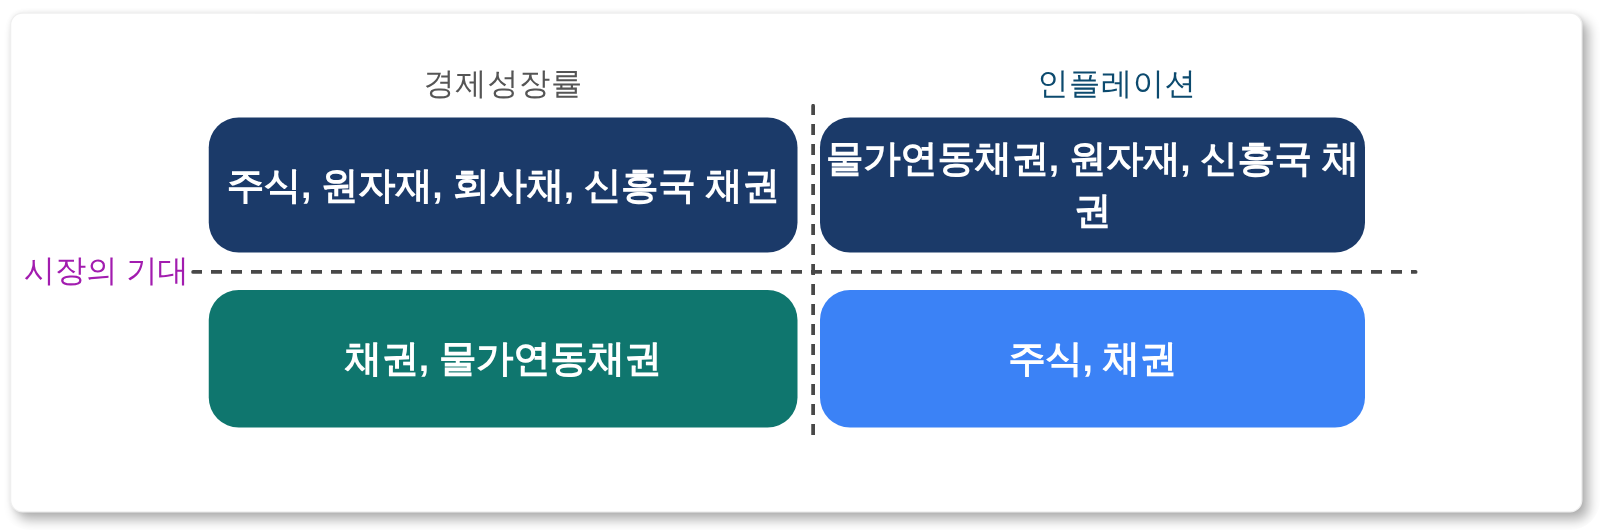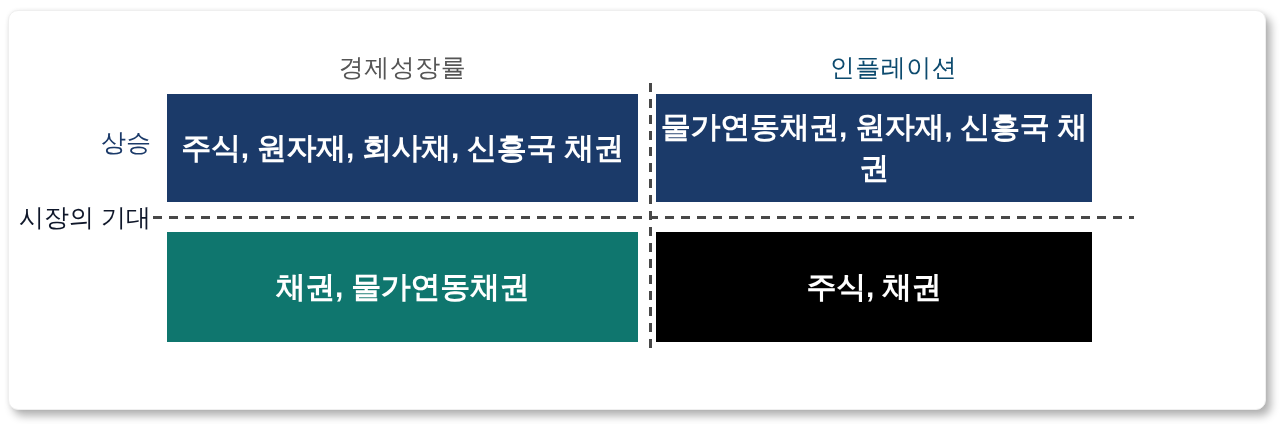--- a/index.html
+++ b/index.html
@@ -1,15 +1,15 @@
 <!DOCTYPE html>
 <html style="--dash-color: #484848;"><head>
 <meta charset="utf-8">
 <style>
-  * { margin: 0; padding: 0; box-sizing: border-box; }
+  * { margin: 0; padding: 0; box-sizing: border-box; border-radius: 24px; }
 
   html, body {
     width: 1280px;
     height: 424px;
     background: #ffffff;
     font-family: "Liberation Sans", "DejaVu Sans", sans-serif;
     overflow: hidden;
   }
 
   .stage {
@@ -92,29 +92,28 @@
 </style>
 </head>
 <body>
 
 <div class="stage">
   <div class="card">
 
     <div class="col-header left" style="color: rgb(85, 85, 85);">경제성장률</div>
     <div class="col-header right" style="color: #0c4a6e;">인플레이션</div>
 
-    <div class="side-label up" style="color: rgb(27, 58, 105);">상승</div>
-    <div class="side-label axis" style="color: #0f172a;">시장의 기대</div>
+    <div class="side-label axis" style="color: #a21caf;">시장의 기대</div>
 
     <div class="row-up">
       <div class="cell c-left" style="background-color: rgb(27, 58, 105);">주식, 원자재, 회사채, 신흥국 채권</div>
       <div class="cell c-right" style="background-color: rgb(27, 58, 105);">물가연동채권, 원자재, 신흥국 채권</div>
     </div>
     <div class="row-down">
       <div class="cell c-left" style="background-color: #0f766e;">채권, 물가연동채권</div>
-      <div class="cell c-right" style="background-color: #000000;">주식, 채권</div>
+      <div class="cell c-right" style="background-color: #3b82f6;">주식, 채권</div>
     </div>
 
     <div class="dash-h"></div>
     <div class="dash-v"></div>
 
   </div>
 </div>
 
 </body></html>

